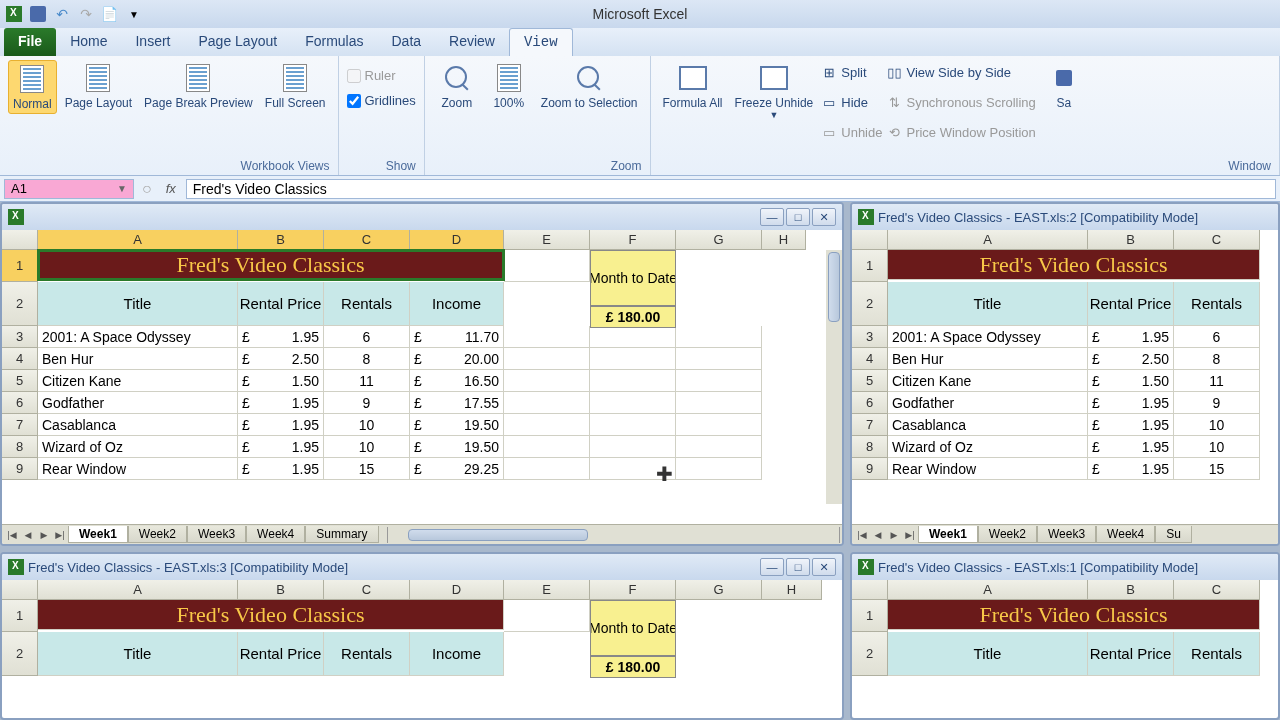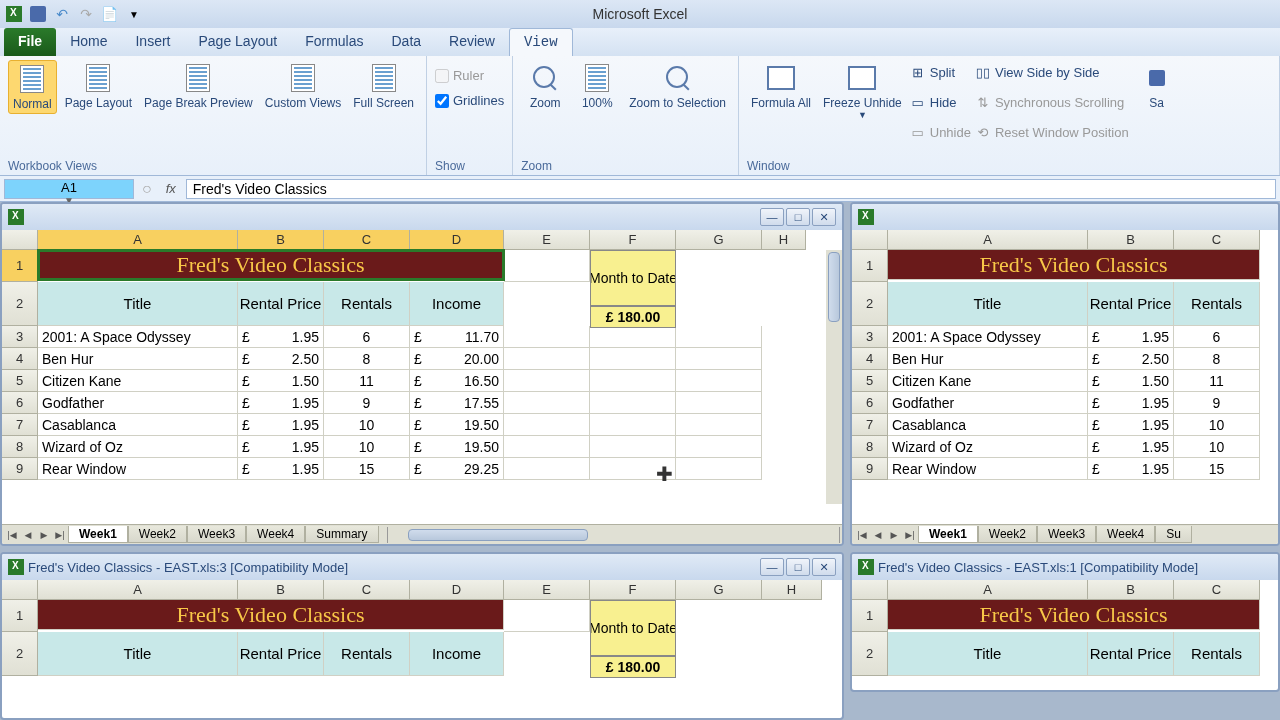--- a/index.html
+++ b/index.html
@@ -14,35 +14,35 @@
 
 .ribbon-tabs { height: 28px; background: linear-gradient(#e8f0fa, #d4e2f2); display: flex; padding-left: 4px; gap: 0; }
 .ribbon-tab { padding: 5px 14px; font-size: 14px; color: #2a4a7a; cursor: pointer; border-top-left-radius: 3px; border-top-right-radius: 3px; }
 .ribbon-tab.file-tab { background: linear-gradient(#2a7a2a, #1a5a1a); color: #fff; font-weight: bold; }
 .ribbon-tab.active { background: #f5f8fc; border: 1px solid #a0b8d8; border-bottom: none; font-family: Liberation Mono, monospace; }
 
 
 .ribbon { height: 120px; background: linear-gradient(#f5f8fc, #e8f0fa); border-bottom: 1px solid #a0b8d8; display: flex; }
 .ribbon-group { border-right: 1px solid #c0d0e4; padding: 4px 8px 2px 8px; display: flex; flex-direction: column; }
 .ribbon-group-content { display: flex; gap: 4px; flex: 1; align-items: flex-start; }
-.ribbon-group-label { text-align: left; font-size: 12px; color: #4a6a9a; margin-top: 2px; }
+.ribbon-group-label { text-align: right; font-size: 12px; color: #4a6a9a; margin-top: 2px; }
 .ribbon-btn { display: flex; flex-direction: column; align-items: center; padding: 2px 4px; cursor: pointer; border-radius: 3px; font-size: 12px; color: #2a4a7a; text-align: center; min-width: 48px; }
 .ribbon-btn.active { background: #fdd870; border: 1px solid #e8b030; }
 .ribbon-btn-icon { width: 32px; height: 32px; margin-bottom: 2px; display: flex; align-items: center; justify-content: center; }
 .ribbon-check { display: flex; align-items: center; gap: 4px; font-size: 13px; color: #2a4a7a; padding: 2px 0; }
 .ribbon-check.disabled { color: #999; }
 .ribbon-check input { width: 14px; height: 14px; }
 .ribbon-side { display: flex; align-items: center; gap: 4px; font-size: 13px; color: #2a4a7a; padding: 2px 0; }
 .ribbon-side.disabled { color: #999; }
 .ribbon-side-icon { width: 16px; height: 16px; display: flex; align-items: center; justify-content: center; }
 .checks-col { display: flex; flex-direction: column; gap: 6px; padding-top: 6px; }
 
 
 .formula-bar { height: 26px; background: #e8f0fa; border-bottom: 1px solid #a0b8d8; display: flex; align-items: center; padding: 0 4px; gap: 4px; }
-.name-box { width: 130px; height: 20px; background: #7dd3fc; border: 1px solid #a0b8d8; display: flex; align-items: center; padding: 0 6px; font-size: 13px; justify-content: space-between; flex-direction: column; }
+.name-box { width: 130px; height: 20px; background: #f9a8d4; border: 1px solid #a0b8d8; display: flex; align-items: center; padding: 0 6px; font-size: 13px; justify-content: space-between; }
 .name-box-drop { color: #666; font-size: 10px; }
 .fx-label { font-style: italic; color: #555; font-size: 13px; padding: 0 6px; }
 .formula-input { flex: 1; height: 20px; background: #fff; border: 1px solid #a0b8d8; padding: 0 6px; font-size: 14px; display: flex; align-items: center; }
 
 
 .workspace { position: absolute; top: 202px; left: 0; right: 0; bottom: 0; background: #a8b8cc; }
 .workbook-window { position: absolute; background: #fff; border: 2px solid #8aa0c0; border-radius: 4px; display: flex; flex-direction: column; overflow: hidden; }
 .wb-title { height: 26px; background: linear-gradient(#e0eaf6, #c8d8ed); display: flex; align-items: center; padding: 0 6px; font-size: 13px; color: #2a4a7a; justify-content: space-between; }
 .wb-title-left { display: flex; align-items: center; gap: 4px; }
 .wb-controls { display: flex; gap: 2px; }
@@ -143,26 +143,20 @@
       <div class="ribbon-btn">
         <div class="ribbon-btn-icon">
             <div class="icon-sheet"></div>
           </div>
         <span>Page Break Preview</span>
       </div>
       <div class="ribbon-btn">
         <div class="ribbon-btn-icon">
             <div class="icon-sheet"></div>
           </div>
-        <span>Custom Views</span>
-      </div>
-      <div class="ribbon-btn">
-        <div class="ribbon-btn-icon">
-            <div class="icon-sheet"></div>
-          </div>
         <span>Full Screen</span>
       </div>
     </div>
     <div class="ribbon-group-label">Workbook Views</div>
   </div>
 
   <div class="ribbon-group">
     <div class="ribbon-group-content">
       <div class="checks-col">
         <label class="ribbon-check disabled">
@@ -235,21 +229,21 @@
         <div class="ribbon-side">
             <div class="ribbon-side-icon">▯▯</div>
             <span>View Side by Side</span>
           </div>
         <div class="ribbon-side disabled">
             <div class="ribbon-side-icon">⇅</div>
             <span>Synchronous Scrolling</span>
           </div>
         <div class="ribbon-side disabled">
             <div class="ribbon-side-icon">⟲</div>
-            <span>Reset Window Position</span>
+            <span>Price Window Position</span>
           </div>
       </div>
       <div class="ribbon-btn">
           <div class="ribbon-btn-icon">
             <div class="icon-save"></div>
           </div>
           <span>Sa</span>
         </div>
     </div>
     <div class="ribbon-group-label">Window</div>
@@ -401,20 +395,21 @@
             <div class="hscroll-thumb"></div>
           </div>
       </div>
     </div>
   </div>
 
   <div class="workbook-window" style="left:850px;top:0;width:430px;height:344px">
     <div class="wb-title">
       <div class="wb-title-left">
           <div class="icon-excel"></div>
+          <span>Fred's Video Classics - EAST.xls:2  [Compatibility Mode]</span>
         </div>
     </div>
     <div class="sheet-area">
       <div class="sheet-grid">
         <div class="col-headers">
           <div class="corner"></div>
           <div class="col-h" style="width:200px">A</div>
           <div class="col-h" style="width:86px">B</div>
           <div class="col-h" style="width:86px">C</div>
         </div>
@@ -525,21 +520,21 @@
           <div class="row-h">2</div>
           <div class="cell header-cell" style="width:200px">Title</div>
           <div class="cell header-cell" style="width:86px">Rental Price</div>
           <div class="cell header-cell" style="width:86px">Rentals</div>
           <div class="cell header-cell" style="width:94px">Income</div>
         </div>
       </div>
     </div>
   </div>
 
-  <div class="workbook-window" style="left:850px;top:350px;width:430px;height:140px">
+  <div class="workbook-window" style="left:850px;top:350px;width:430px;height:168px">
     <div class="wb-title">
       <div class="wb-title-left">
           <div class="icon-excel"></div>
           <span>Fred's Video Classics - EAST.xls:1  [Compatibility Mode]</span>
         </div>
     </div>
     <div class="sheet-area">
       <div class="sheet-grid">
         <div class="col-headers">
           <div class="corner"></div>

